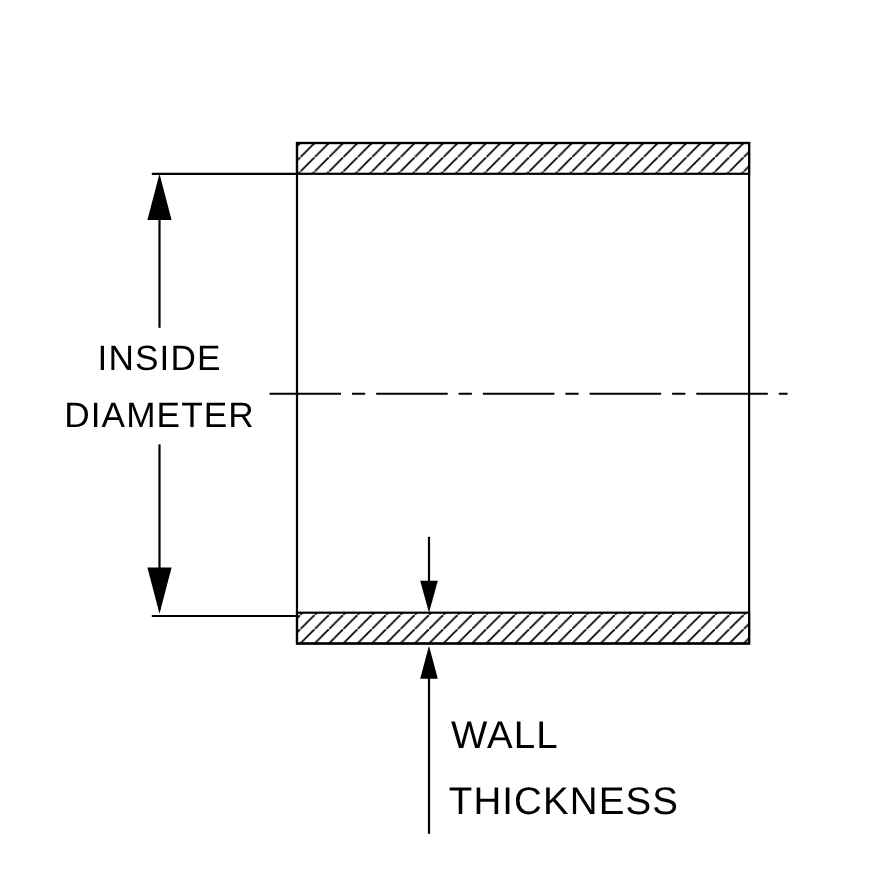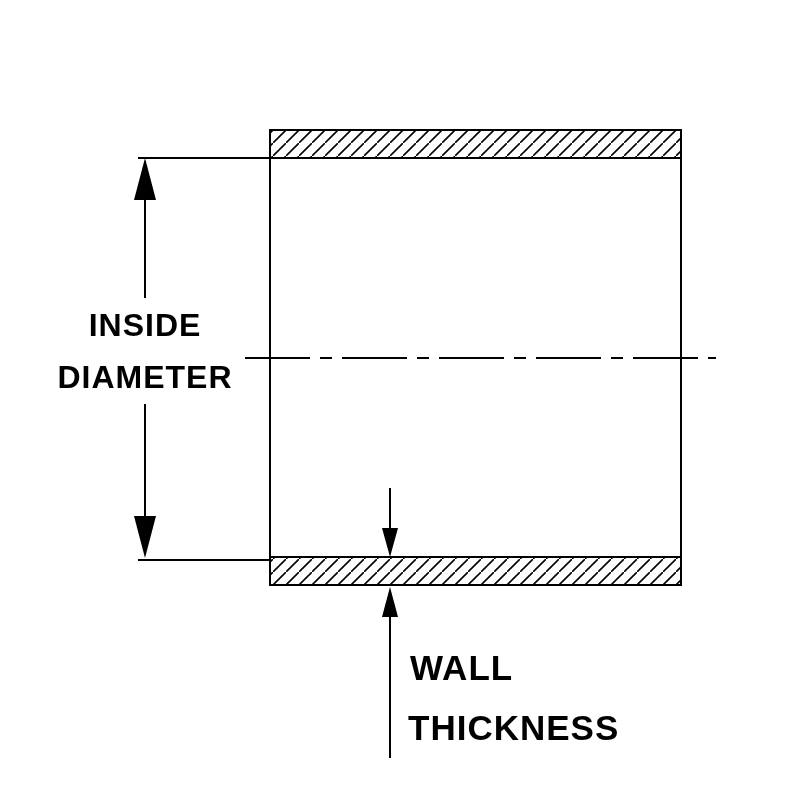--- a/index.html
+++ b/index.html
@@ -7,21 +7,20 @@
       padding: 0;
       background: #ffffff;
     }
     .stage {
       position: relative;
       width: 800px;
       height: 800px;
       background: #ffffff;
       font-family: "Liberation Sans", sans-serif;
       overflow: hidden;
-      font-weight: bold;
     }
     svg {
       display: block;
     }
     text {
       font-family: "Liberation Sans", sans-serif;
       fill: #000000;
     }
     .dim-label {
       font-size: 32px;

